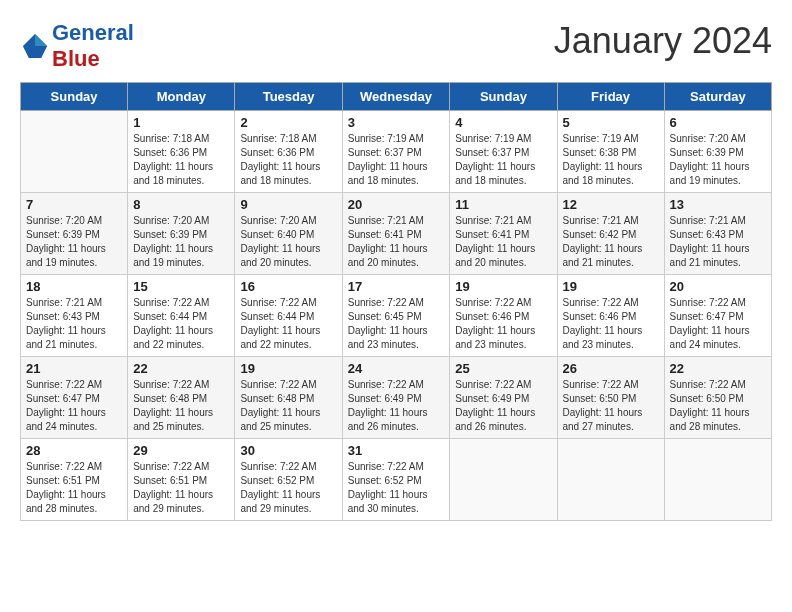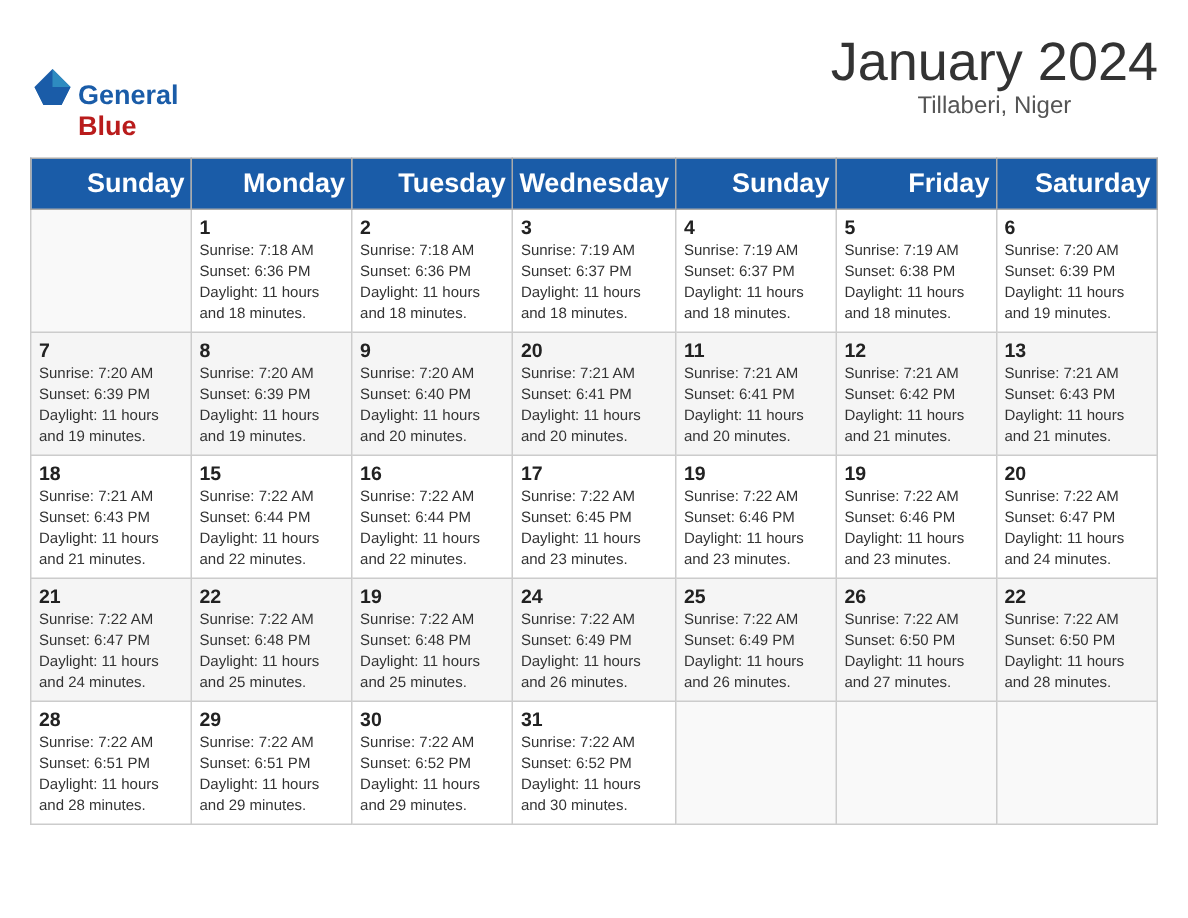--- a/index.html
+++ b/index.html
@@ -14,24 +14,23 @@
       display: flex;
       justify-content: space-between;
       align-items: flex-start;
       margin-bottom: 10px;
     }
     .logo {
       display: flex;
       align-items: center;
     }
     .logo-text {
-      font-size: 18px;
+      font-size: 22px;
       font-weight: bold;
       color: #333;
-      margin-top: 33px;
     }
     .logo-text span {
       color: #1a5ca8;
     }
     .logo-icon {
       width: 30px;
       height: 30px;
       margin-right: 2px;
     }
     .title-block {
@@ -48,22 +47,22 @@
     }
     table {
       width: 100%;
       border-collapse: collapse;
       font-size: 11px;
     }
     thead tr th {
       background-color: #1a5ca8;
       color: #fff;
       padding: 6px 4px;
-      text-align: right;
-      font-size: 18px;
+      text-align: center;
+      font-size: 13px;
       font-weight: bold;
       border: 1px solid #aaa;
     }
     tbody tr td {
       border: 1px solid #ccc;
       vertical-align: top;
       padding: 4px 5px;
       width: 108px;
       min-height: 80px;
     }
@@ -102,21 +101,20 @@
       <polygon points="20,4 36,20 20,20" fill="#2e8bc0"></polygon>
       <polygon points="20,20 36,20 28,36 12,36 4,20" fill="#1a5ca8"></polygon>
     </svg>
     <div class="logo-text">
       <span>General</span><br>
       <span style="color:#b91c1c;font-weight:bold;">Blue</span>
     </div>
   </div>
   <div class="title-block">
     <div class="month-title">January 2024</div>
-    <div class="subtitle">Tillaberi, Niger</div>
   </div>
 </div>
 
 <table>
   <thead>
     <tr id="header-row">
         <th>Sunday</th>
         <th>Monday</th>
         <th>Tuesday</th>
         <th>Wednesday</th>

